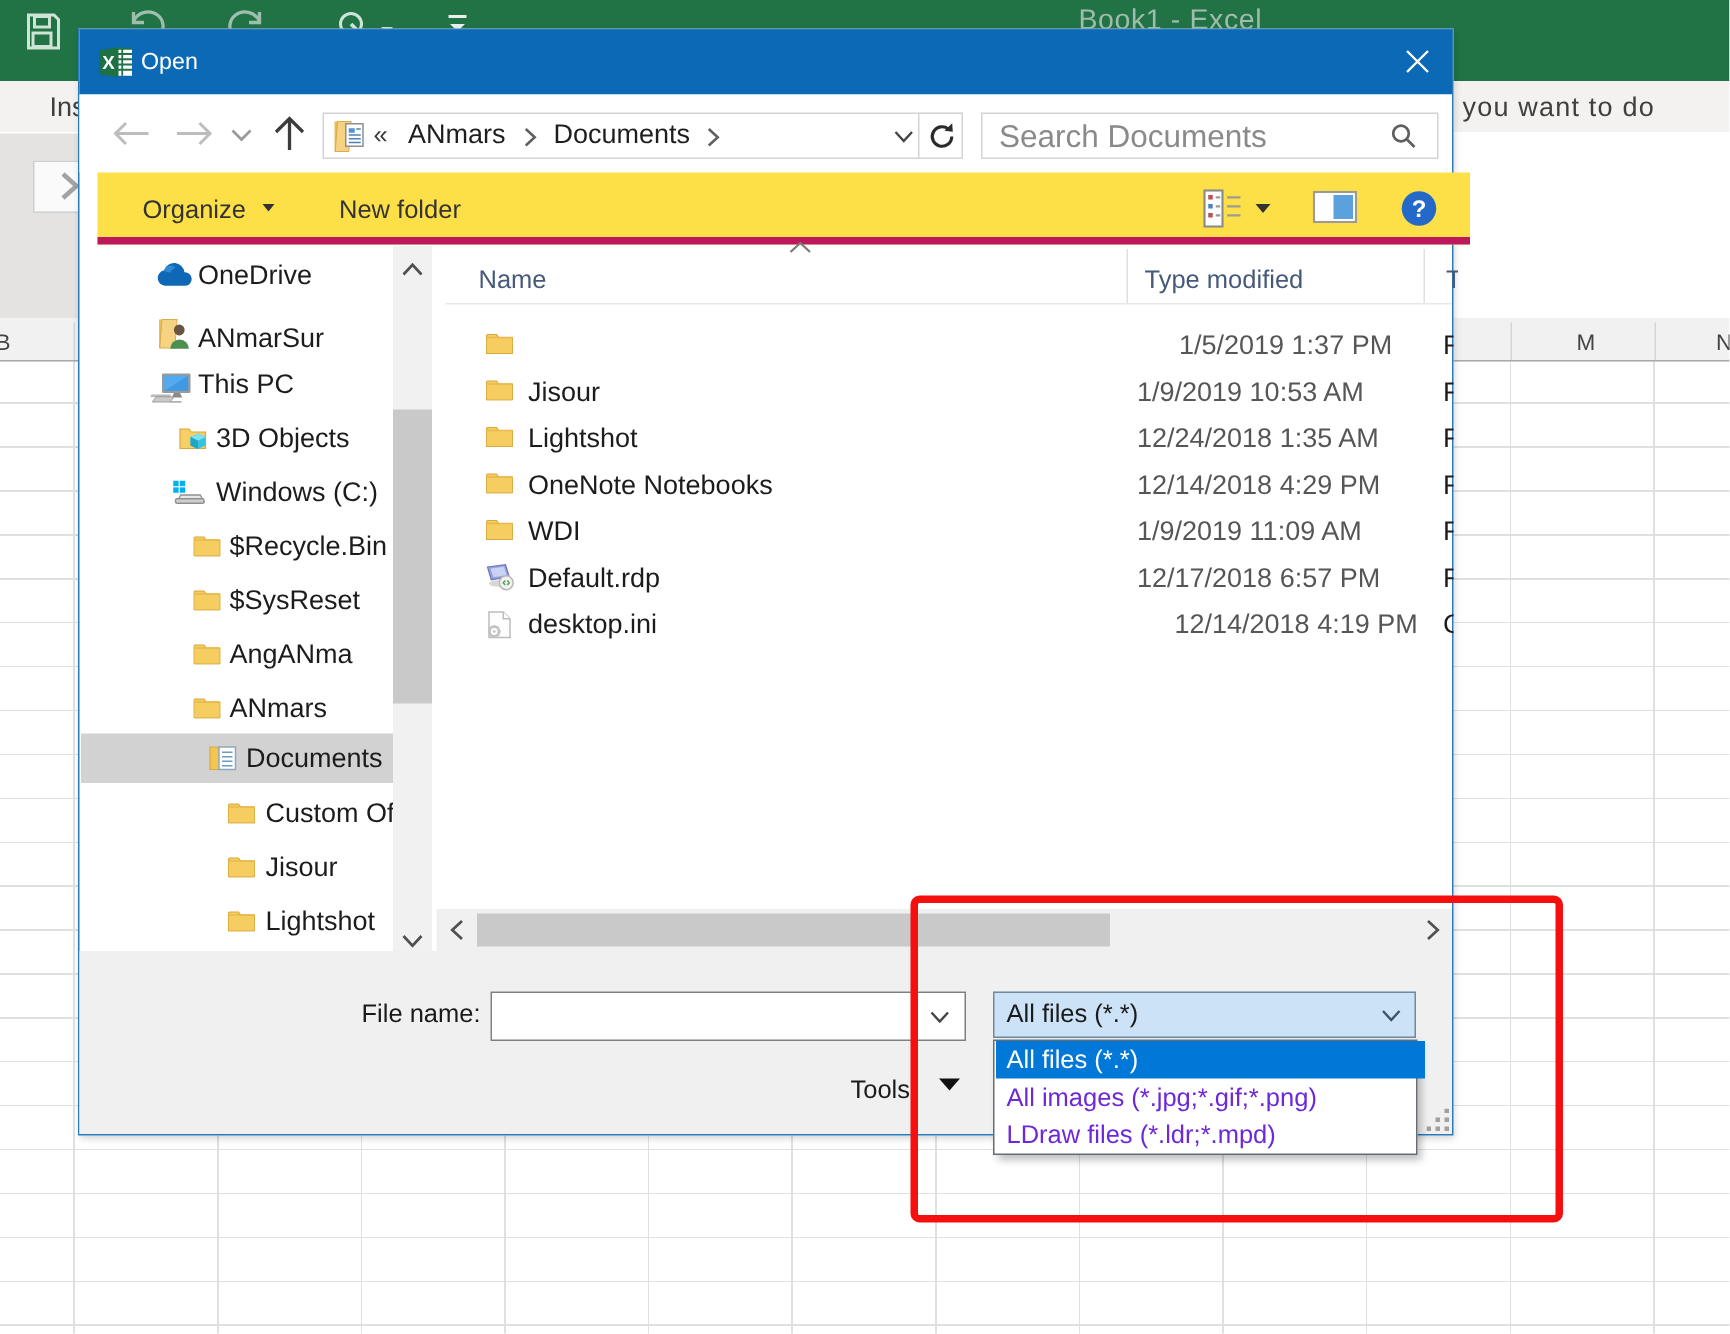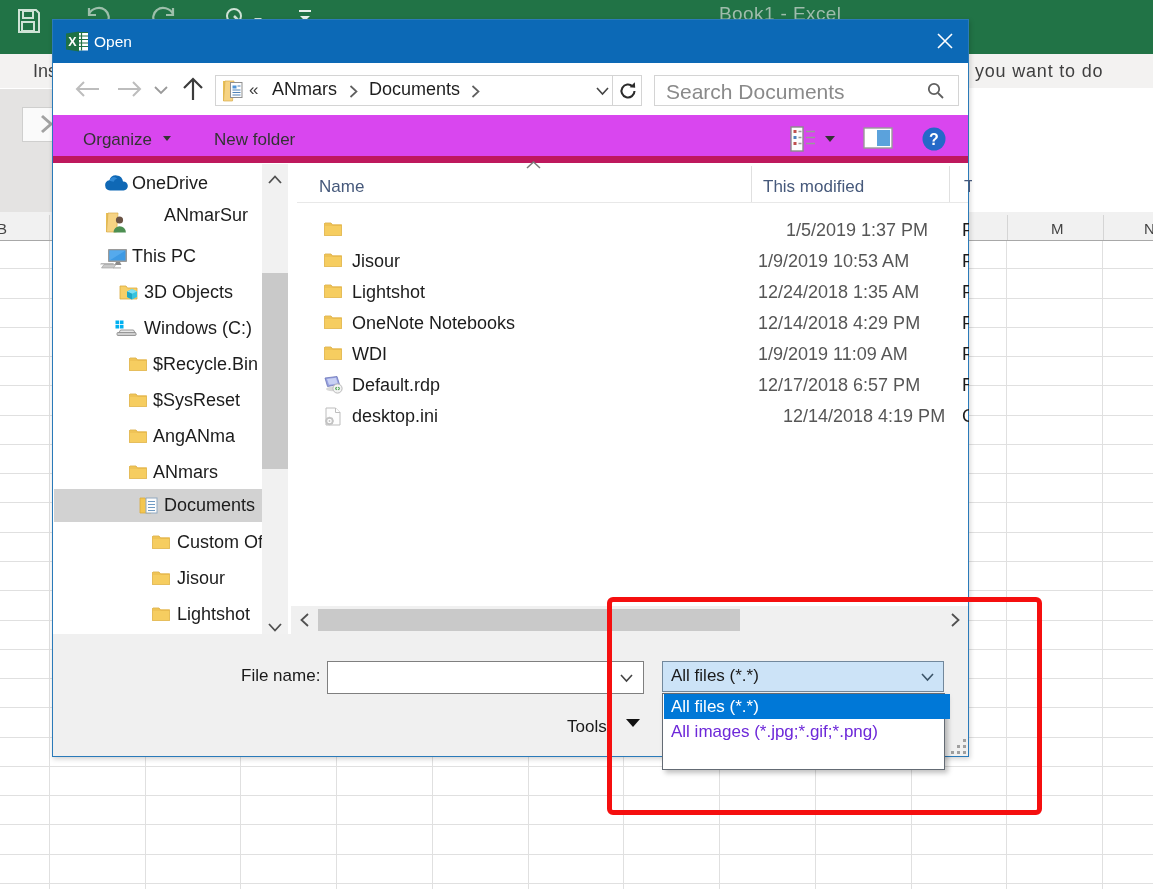--- a/index.html
+++ b/index.html
@@ -13,21 +13,21 @@
 #chevbox{left:22px;top:107px;width:40px;height:33px;background:#fafafa;border:1px solid #cfcfce;z-index:3;}
 #colheaders{left:0;top:212px;width:1153px;height:29px;background:#f1f1f1;border-bottom:1px solid #a8a8a8;z-index:1;box-sizing:border-box;}
 #gridsvg{left:0;top:0;z-index:0;}
 .hdrtext{position:absolute;top:8px;font-size:15px;color:#444;}
 .hdrsep{position:absolute;top:3px;width:1px;height:25px;background:#d5d5d5;}
 
 #dialog{left:52px;top:19px;width:917px;height:738px;background:#fff;z-index:10;border:1px solid #2a7ab9;box-sizing:border-box;box-shadow:1px 2px 5px rgba(0,0,0,0.18);}
 #titlebar{left:0;top:0;width:915px;height:43px;background:#0c69b6;}
 #titletext{left:41px;top:13px;font-size:15.5px;color:#fff;text-align:center;}
 #addrrow{left:0;top:43px;width:915px;height:52px;background:#fff;}
-#toolbar{left:0;top:95px;width:915px;height:48px;background:#d946ef;border-bottom:7px solid #be185d;box-sizing:border-box;}
+#toolbar{left:12px;top:95px;width:915px;height:48px;background:#fde047;border-bottom:5px solid #be185d;box-sizing:border-box;}
 .tbtext{position:absolute;font-size:17px;color:#333;top:15px;}
 
 .treeitem{position:absolute;font-size:18px;color:#1c1c1c;white-space:nowrap;}
 #treesel{left:1px;top:469px;width:208px;height:33px;background:#d2d2d2;}
 
 #vsb{left:209px;top:144px;width:26px;height:472px;background:#f1f1f1;}
 #vsbthumb{left:0px;top:109px;width:26px;height:196px;background:#c9c9c9;}
 #hsb{left:238px;top:586px;width:677px;height:28px;background:#f0f0f0;}
 #hsbthumb{left:27px;top:3px;width:422px;height:22px;background:#c9c9c9;}
 
@@ -223,21 +223,21 @@
   </div>
 
   <div id="treesel" class="abs"></div>
   <div class="treeitem" style="left:79px;top:153px;">OneDrive</div>
     <div class="abs" style="left:51px;top:155px;">
       <svg width="25" height="16" viewBox="0 0 25 16">
         <path d="M6 15.5 a5.2 5.2 0 0 1 -0.6 -10.3 A7 7 0 0 1 19 6.5 a4.5 4.5 0 0 1 0.6 9 Z" fill="#0f68b5"></path>
         <path d="M5.5 5.8 a4.3 4.3 0 0 1 7.6 -2.2 a5 5 0 0 0 -3.5 3.2 Z" fill="#2f88d4"></path>
       </svg>
     </div>
-    <div class="treeitem" style="left:79px;top:185px;margin-left:32px;">ANmarSur</div>
+    <div class="treeitem" style="left:79px;top:195px;">ANmarSur</div>
     <div class="abs" style="left:52px;top:191.5px;">
       <svg width="23" height="21" viewBox="0 0 23 21">
         <path d="M1 1 h8 v19 h-8 Z" fill="#e8bf55"></path>
         <path d="M3 1 h10 l-1.5 19 H1.5 Z" fill="#f6d383" stroke="#d9ae4a" stroke-width="0.7"></path>
         <circle cx="14.5" cy="8" r="3.6" fill="#6b5344"></circle>
         <path d="M8.5 20.5 a6.2 6.2 0 0 1 12.4 0 Z" fill="#4d8f52"></path>
       </svg>
     </div>
     <div class="treeitem" style="left:79px;top:225.5px;">This PC</div>
     <div class="abs" style="left:47px;top:227.5px;">
@@ -335,21 +335,21 @@
     <div id="vsbthumb" class="abs"></div>
     <svg class="abs" style="left:6px;top:11px" width="14" height="9" viewBox="0 0 14 9">
         <path d="M1 8 l6 -6.5 l6 6.5" stroke="#505050" stroke-width="1.8" fill="none"></path>
       </svg>
     <svg class="abs" style="left:6px;top:459px" width="14" height="9" viewBox="0 0 14 9">
         <path d="M1 1 l6 6.5 l6 -6.5" stroke="#505050" stroke-width="1.8" fill="none"></path>
       </svg>
   </div>
 
   <div class="lhead" style="left:266px">Name</div>
-  <div class="lhead" style="left:710px">This modified</div>
+  <div class="lhead" style="left:710px">Type modified</div>
   <div class="lhead" style="left:911px;width:8px;overflow:hidden;">Type</div>
   <svg class="abs" style="left:473px;top:141px" width="15" height="8" viewBox="0 0 15 8">
       <path d="M1 7 l6.5 -6 l6.5 6" stroke="#7a7a7a" stroke-width="1.5" fill="none"></path>
     </svg>
   <div class="abs" style="left:698px;top:146px;width:1px;height:36px;background:#e0e0e0;"></div>
   <div class="abs" style="left:896px;top:146px;width:1px;height:36px;background:#e0e0e0;"></div>
   <div class="abs" style="left:244px;top:182px;width:671px;height:1px;background:#e8e8e8;"></div>
 
   <div class="abs" style="left:271px;top:201px;">
       <svg width="18" height="15" viewBox="0 0 18 15">
@@ -441,20 +441,21 @@
     </div>
     <div id="ftcombo">
       <div class="abs" style="left:8px;top:4px;">All files (*.*)</div>
       <svg class="abs" style="left:258px;top:11px" width="13" height="9" viewBox="0 0 13 9">
           <path d="M1 1 l5.5 6 l5.5 -6" stroke="#3c5468" stroke-width="1.6" fill="none"></path>
         </svg>
     </div>
     <div id="ftpopup">
       <div class="popitem" style="top:0px;background:#0078d7;color:#fff;">All files (*.*)</div>
       <div class="popitem" style="top:25px;">All images (*.jpg;*.gif;*.png)</div>
+      <div class="popitem" style="top:50px;">LDraw files (*.ldr;*.mpd)</div>
     </div>
     <div class="abs" style="left:514px;top:83px;font-size:17px;color:#1a1a1a;">Tools</div>
     <div class="abs" style="left:573px;top:85px;width:0;height:0;border-left:7px solid transparent;border-right:7px solid transparent;border-top:8px solid #111;"></div>
     <svg id="grip" viewBox="0 0 18 18">
       <g fill="#a0a0a0">
           <rect x="12" y="0" width="3" height="3"></rect>
           <rect x="12" y="6" width="3" height="3"></rect>
           <rect x="12" y="12" width="3" height="3"></rect>
           <rect x="6" y="6" width="3" height="3"></rect>
           <rect x="6" y="12" width="3" height="3"></rect>

